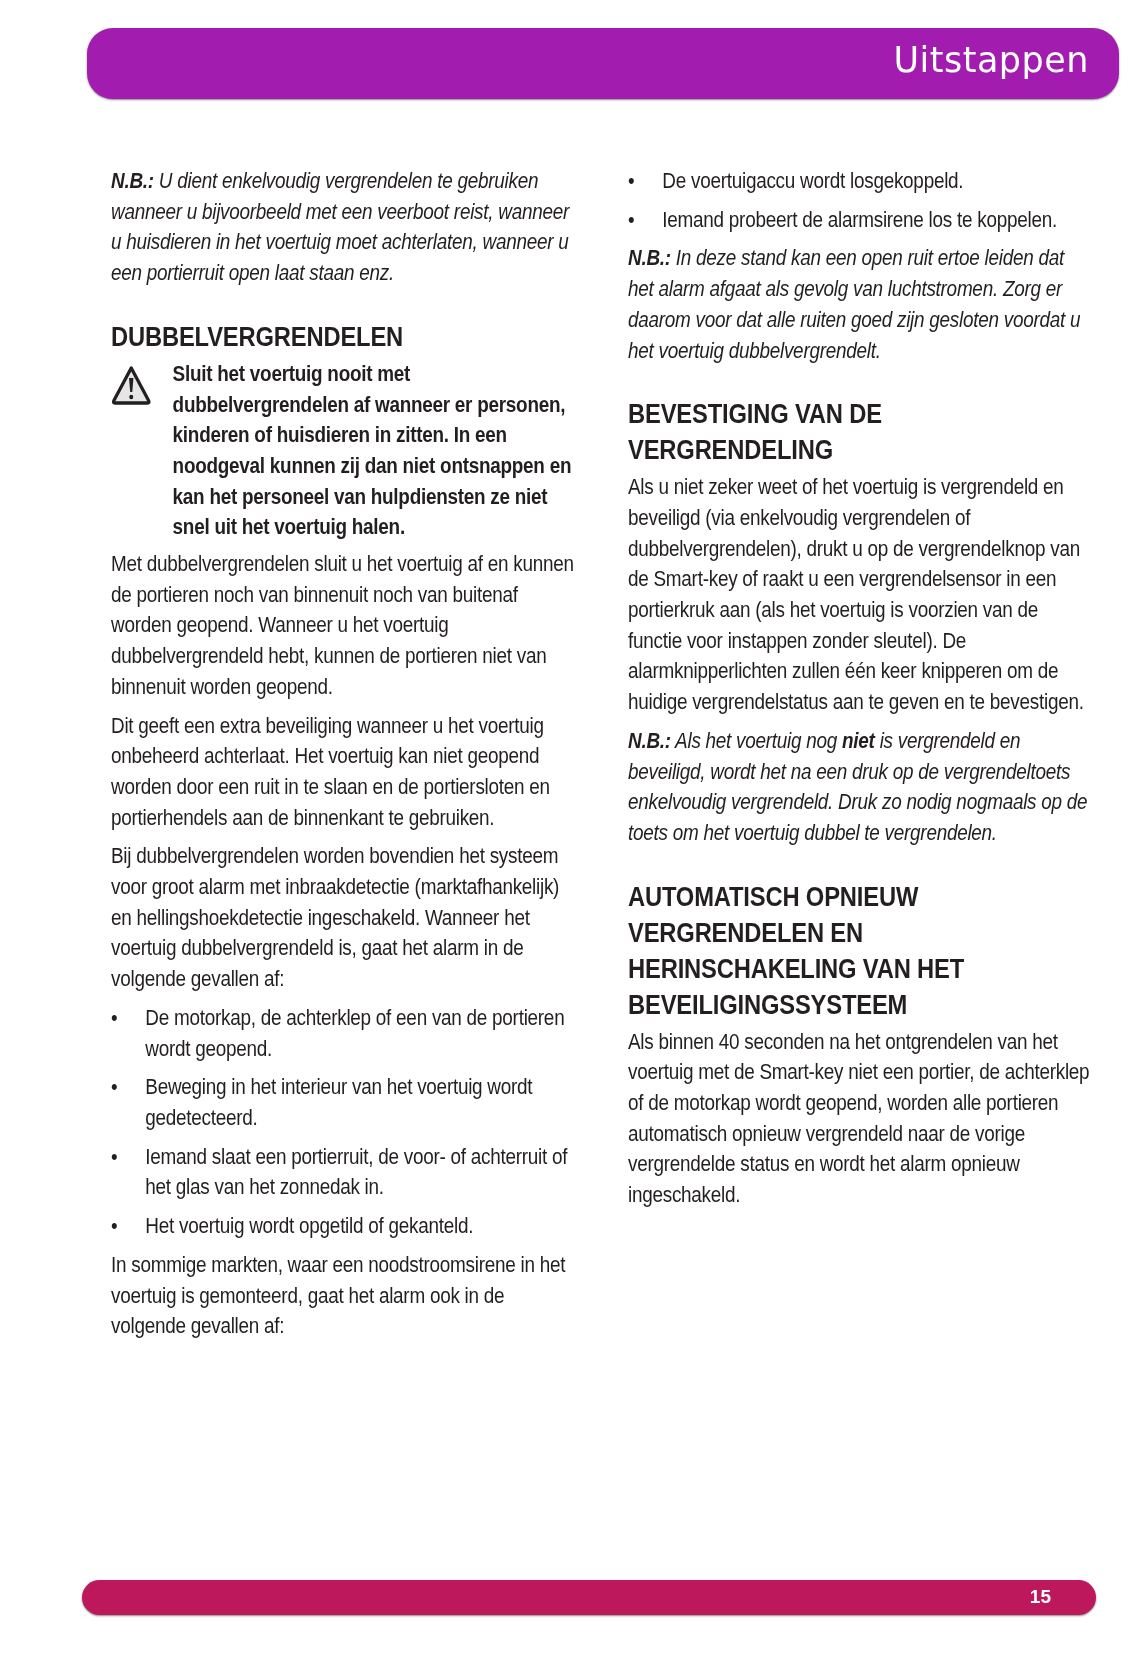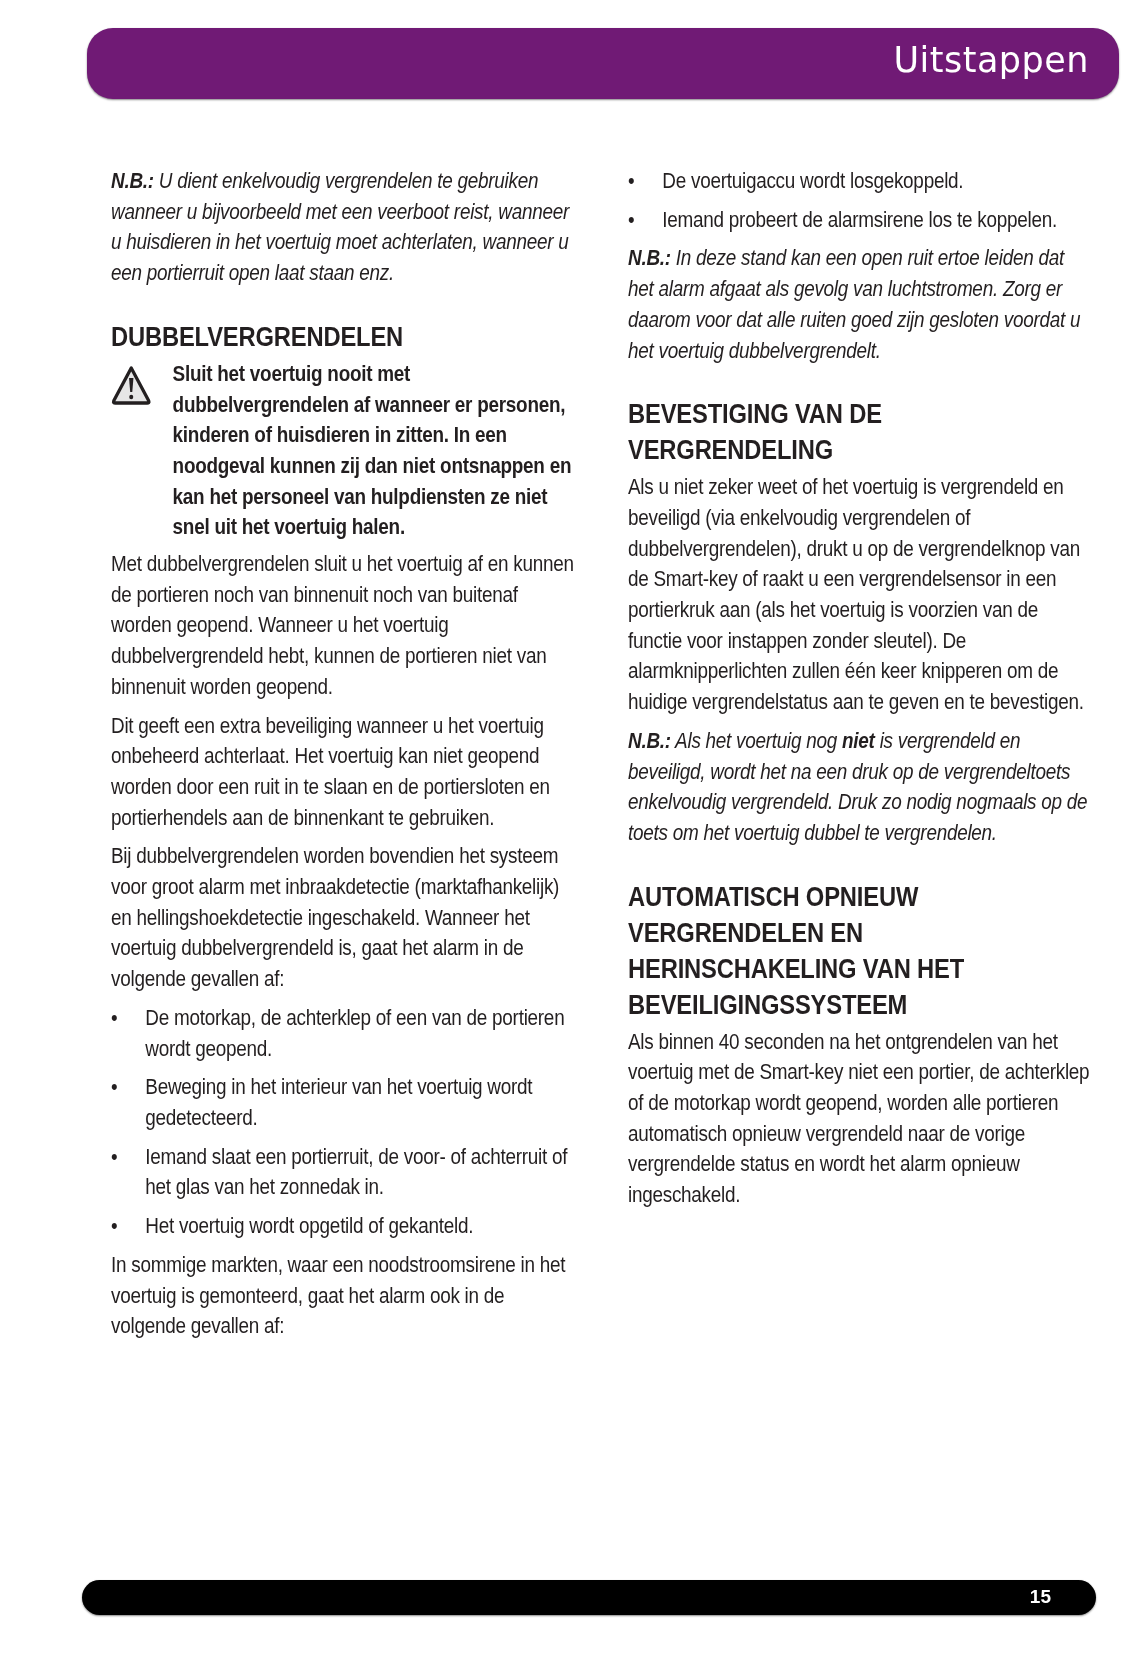--- a/index.html
+++ b/index.html
@@ -1,23 +1,23 @@
 <!DOCTYPE html>
 <html><head>
 <meta charset="utf-8">
 <style>
   html, body { margin: 0; padding: 0; background: #ffffff; }
   body { width: 1142px; height: 1654px; position: relative; overflow: hidden;
          font-family: "Liberation Sans", sans-serif; color: #231f20; }
   .header-bar { position: absolute; left: 87px; top: 28px; width: 1032px; height: 71px;
-                background: #701a75; border-radius: 26px; box-shadow: 0 1px 2px #888; }
+                background: #a21caf; border-radius: 26px; box-shadow: 0 1px 2px #888; }
   .header-title { position: absolute; right: 30px; top: 12px; color: #ffffff;
                   font-family: "DejaVu Sans", sans-serif; font-size: 35px; letter-spacing: 0.5px; }
   .footer-bar { position: absolute; left: 82px; top: 1580px; width: 1014px; height: 35px;
-                background: #000000; border-radius: 18px; box-shadow: 0 1px 2px #888; }
+                background: #be185d; border-radius: 18px; box-shadow: 0 1px 2px #888; }
   .page-num { position: absolute; right: 45px; top: 6px; color: #fff; font-size: 19px;
               font-family: "Liberation Sans Narrow", "Liberation Sans", sans-serif; font-weight: bold; }
   .col { position: absolute; top: 166px; width: 465px; }
   .col-left { left: 111px; }
   .col-right { left: 628px; }
   p, li, h2 { margin: 0; }
   .txt { font-size: 21.5px; line-height: 30.7px; transform-origin: left top; letter-spacing: -0.3px; }
   .body-p { margin-bottom: 8px; }
   .note { font-style: italic; margin-bottom: 8px; }
   .note b { font-style: italic; }

